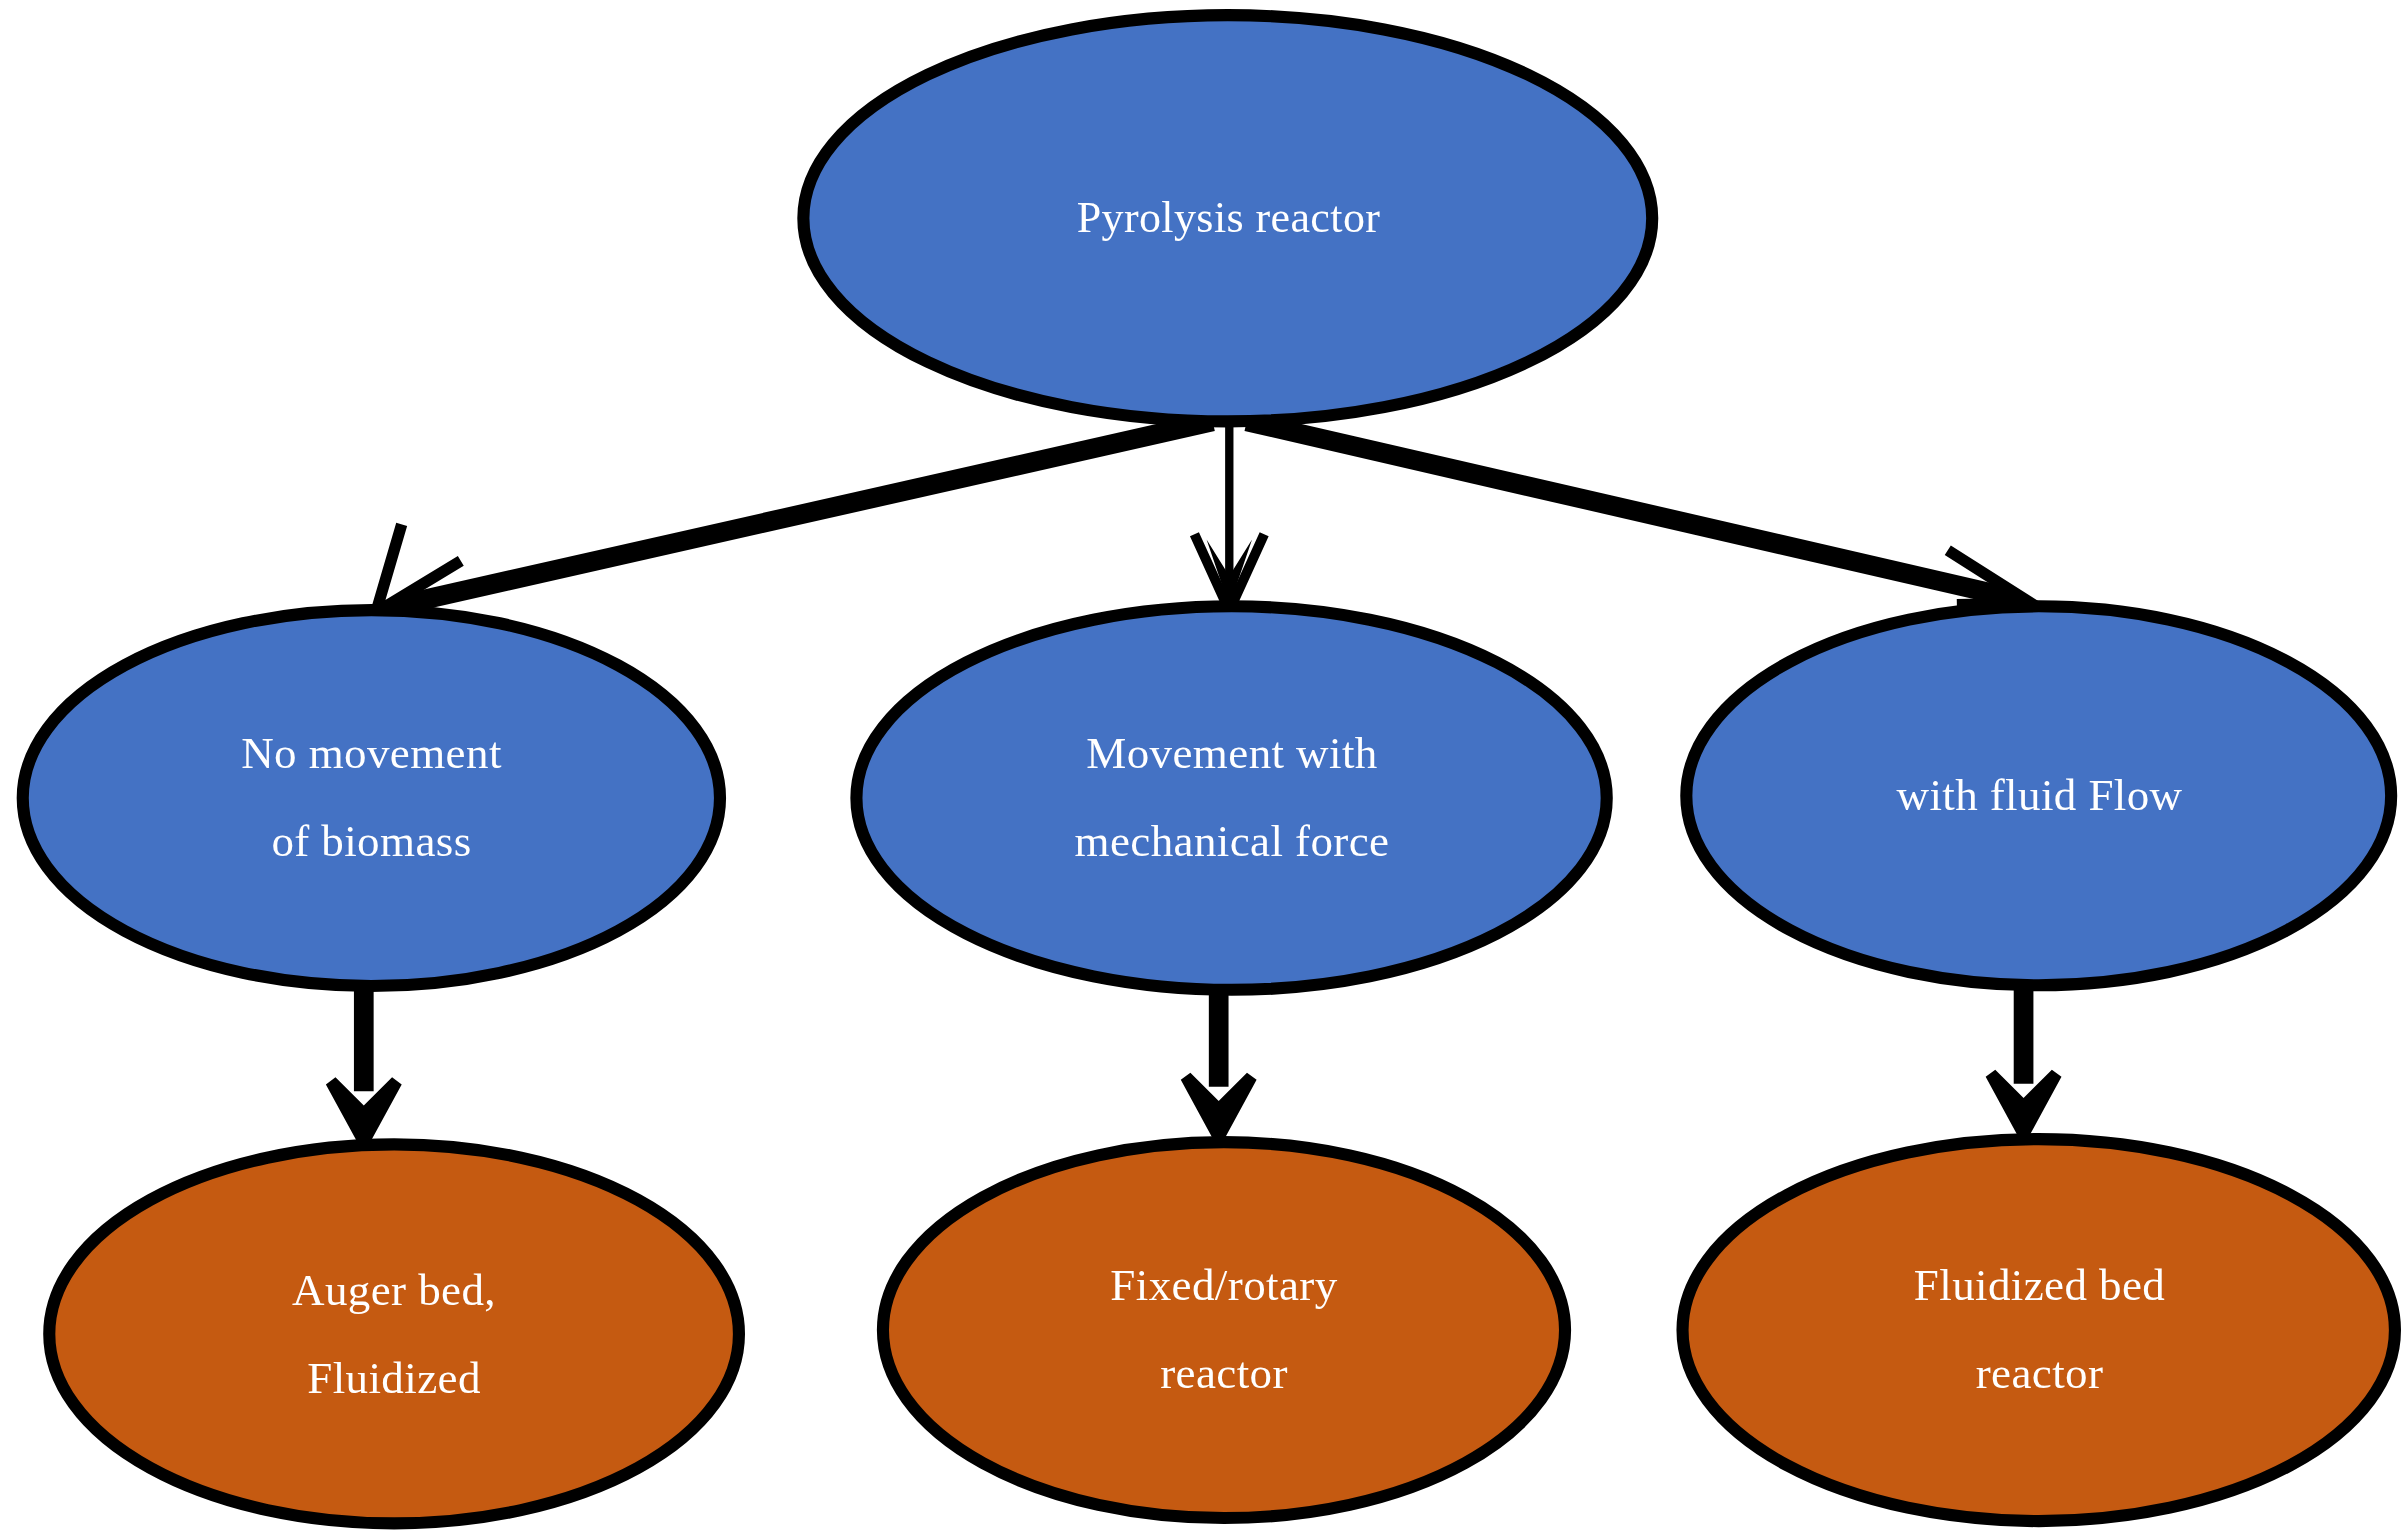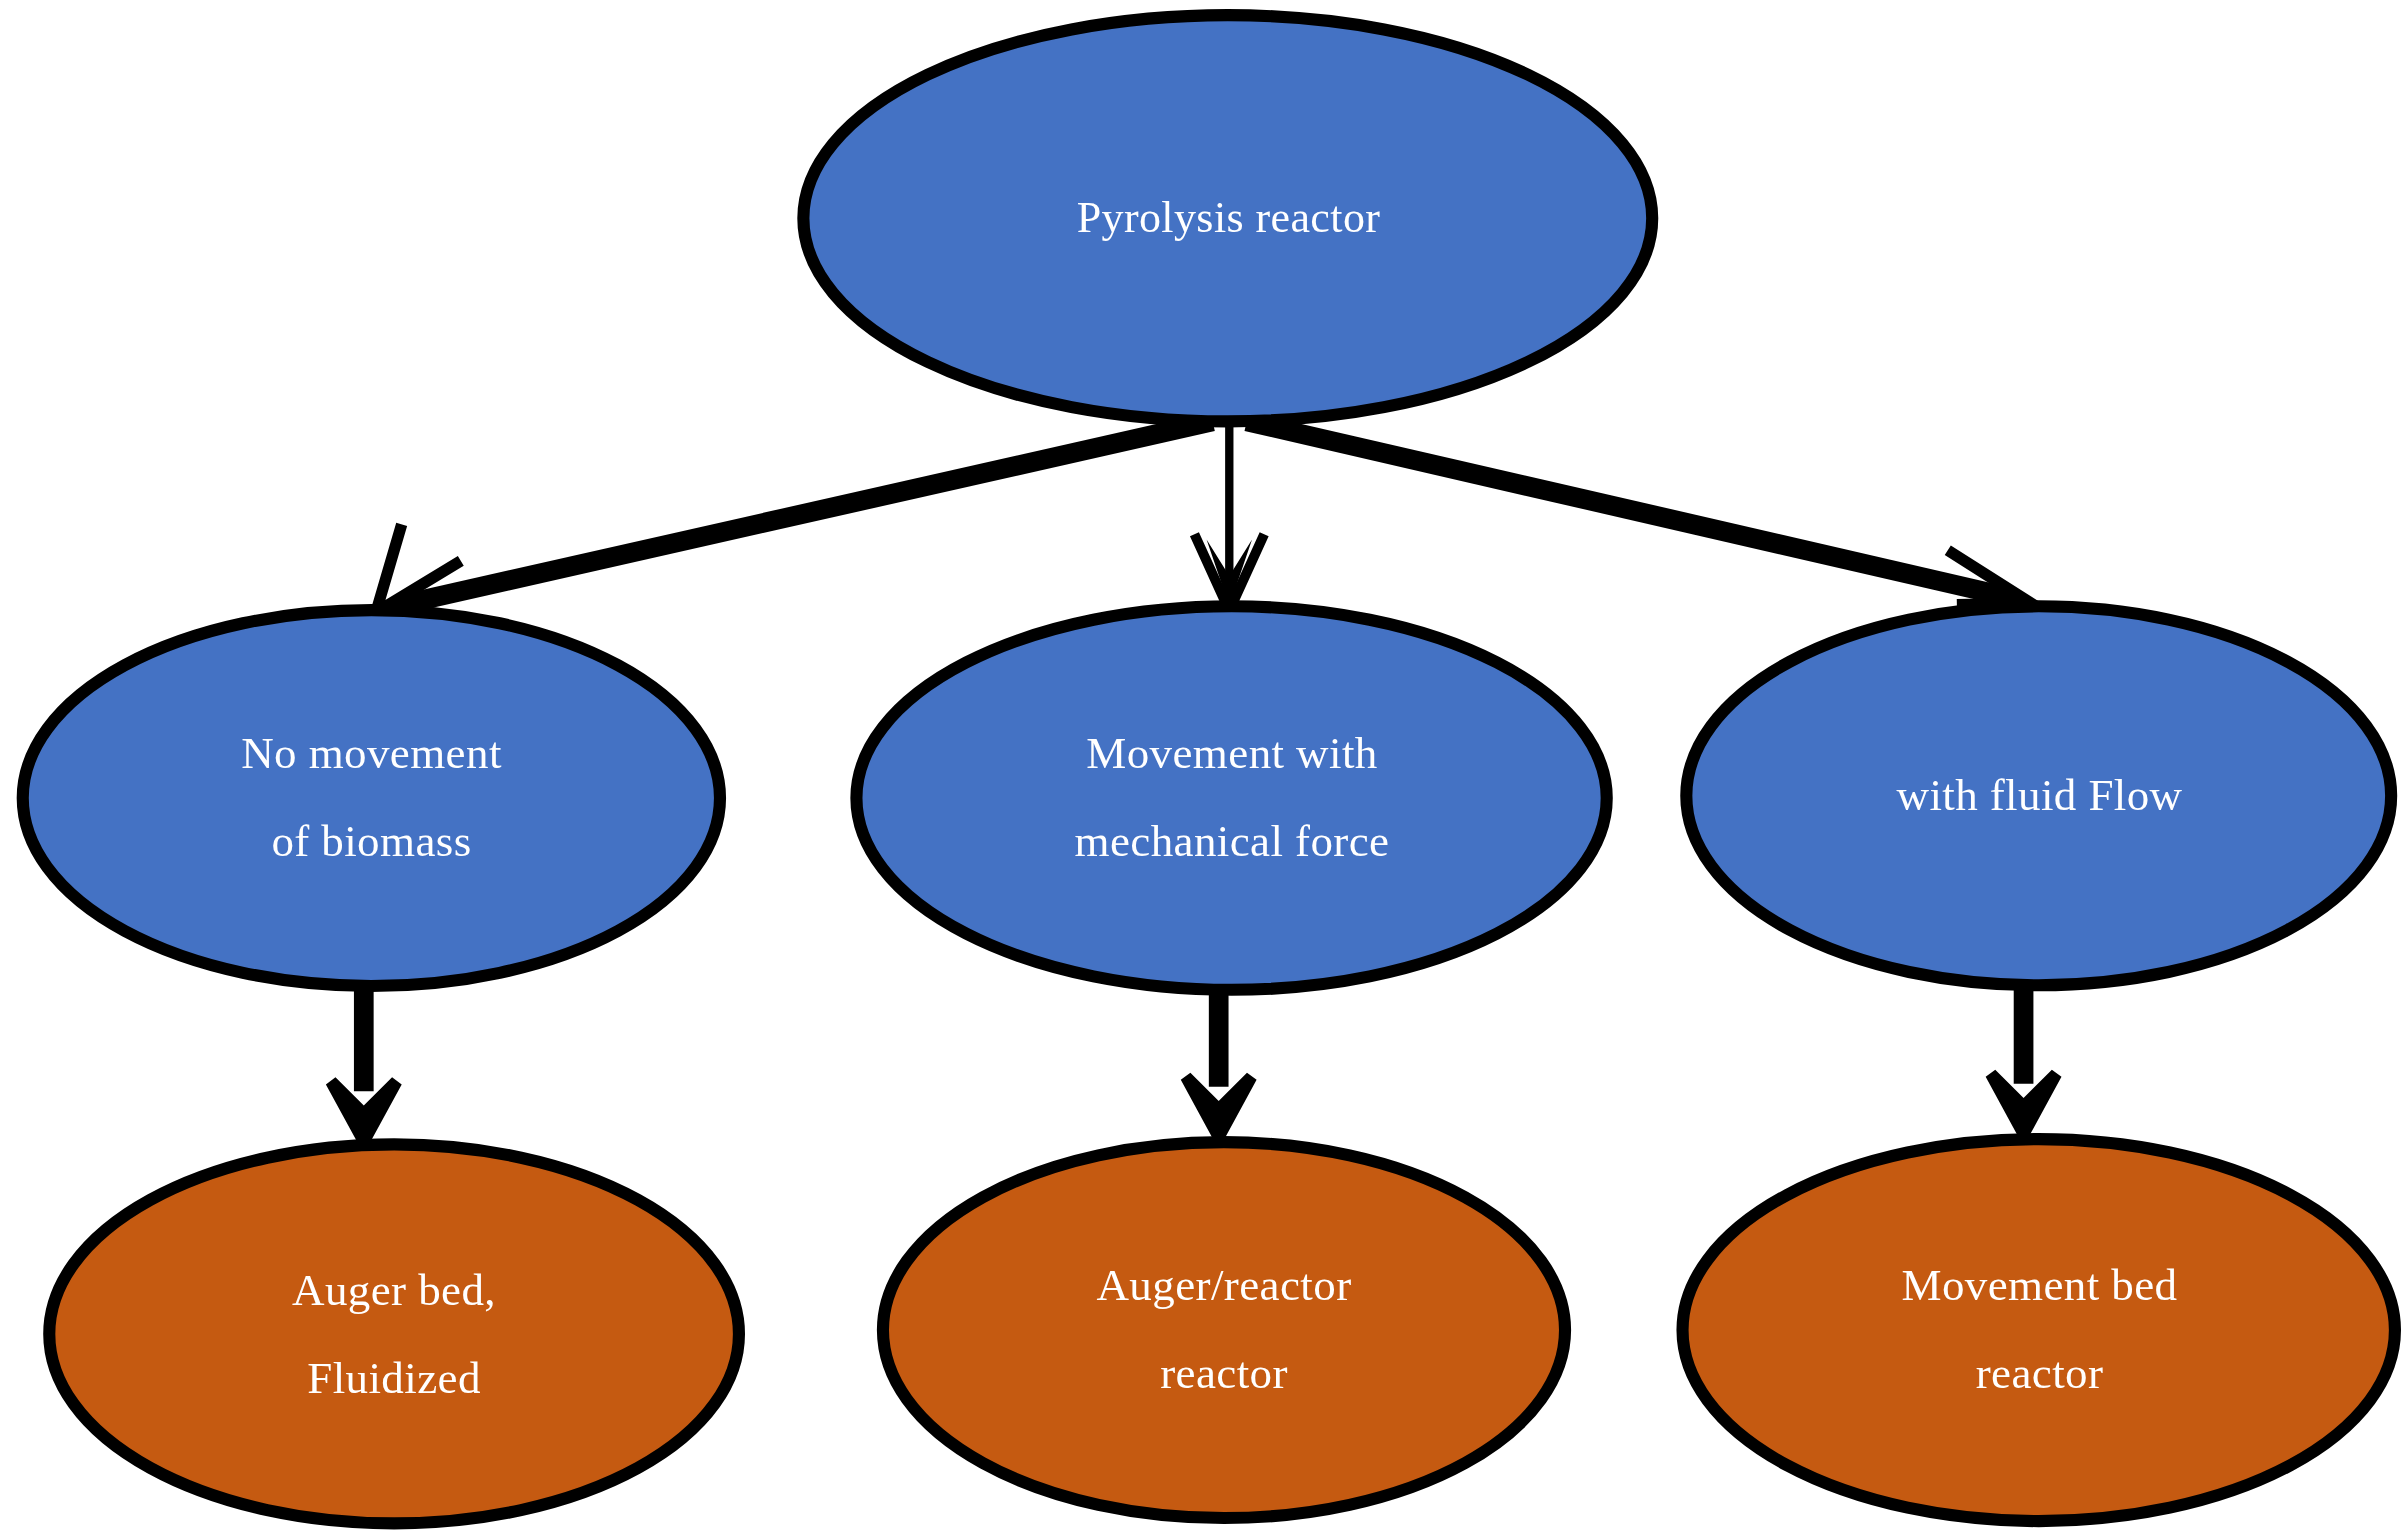--- a/index.html
+++ b/index.html
@@ -120,23 +120,23 @@
   <div class="node-label" style="left:1687px; top:606px; width:705px; height:379px;">
     <span class="line">with fluid Flow</span>
   </div>
 
   <div class="node-label" style="left:49px; top:1145px; width:690px; height:379px;">
     <span class="line">Auger bed,</span>
     <span class="line">Fluidized</span>
   </div>
 
   <div class="node-label" style="left:883px; top:1142px; width:682px; height:376px;">
-    <span class="line">Auger/reactor</span>
+    <span class="line">Fixed/rotary</span>
     <span class="line">reactor</span>
   </div>
 
   <div class="node-label" style="left:1683px; top:1139px; width:713px; height:382px;">
-    <span class="line">Movement bed</span>
+    <span class="line">Fluidized bed</span>
     <span class="line">reactor</span>
   </div>
 
 </div>
 
 
 </body></html>

